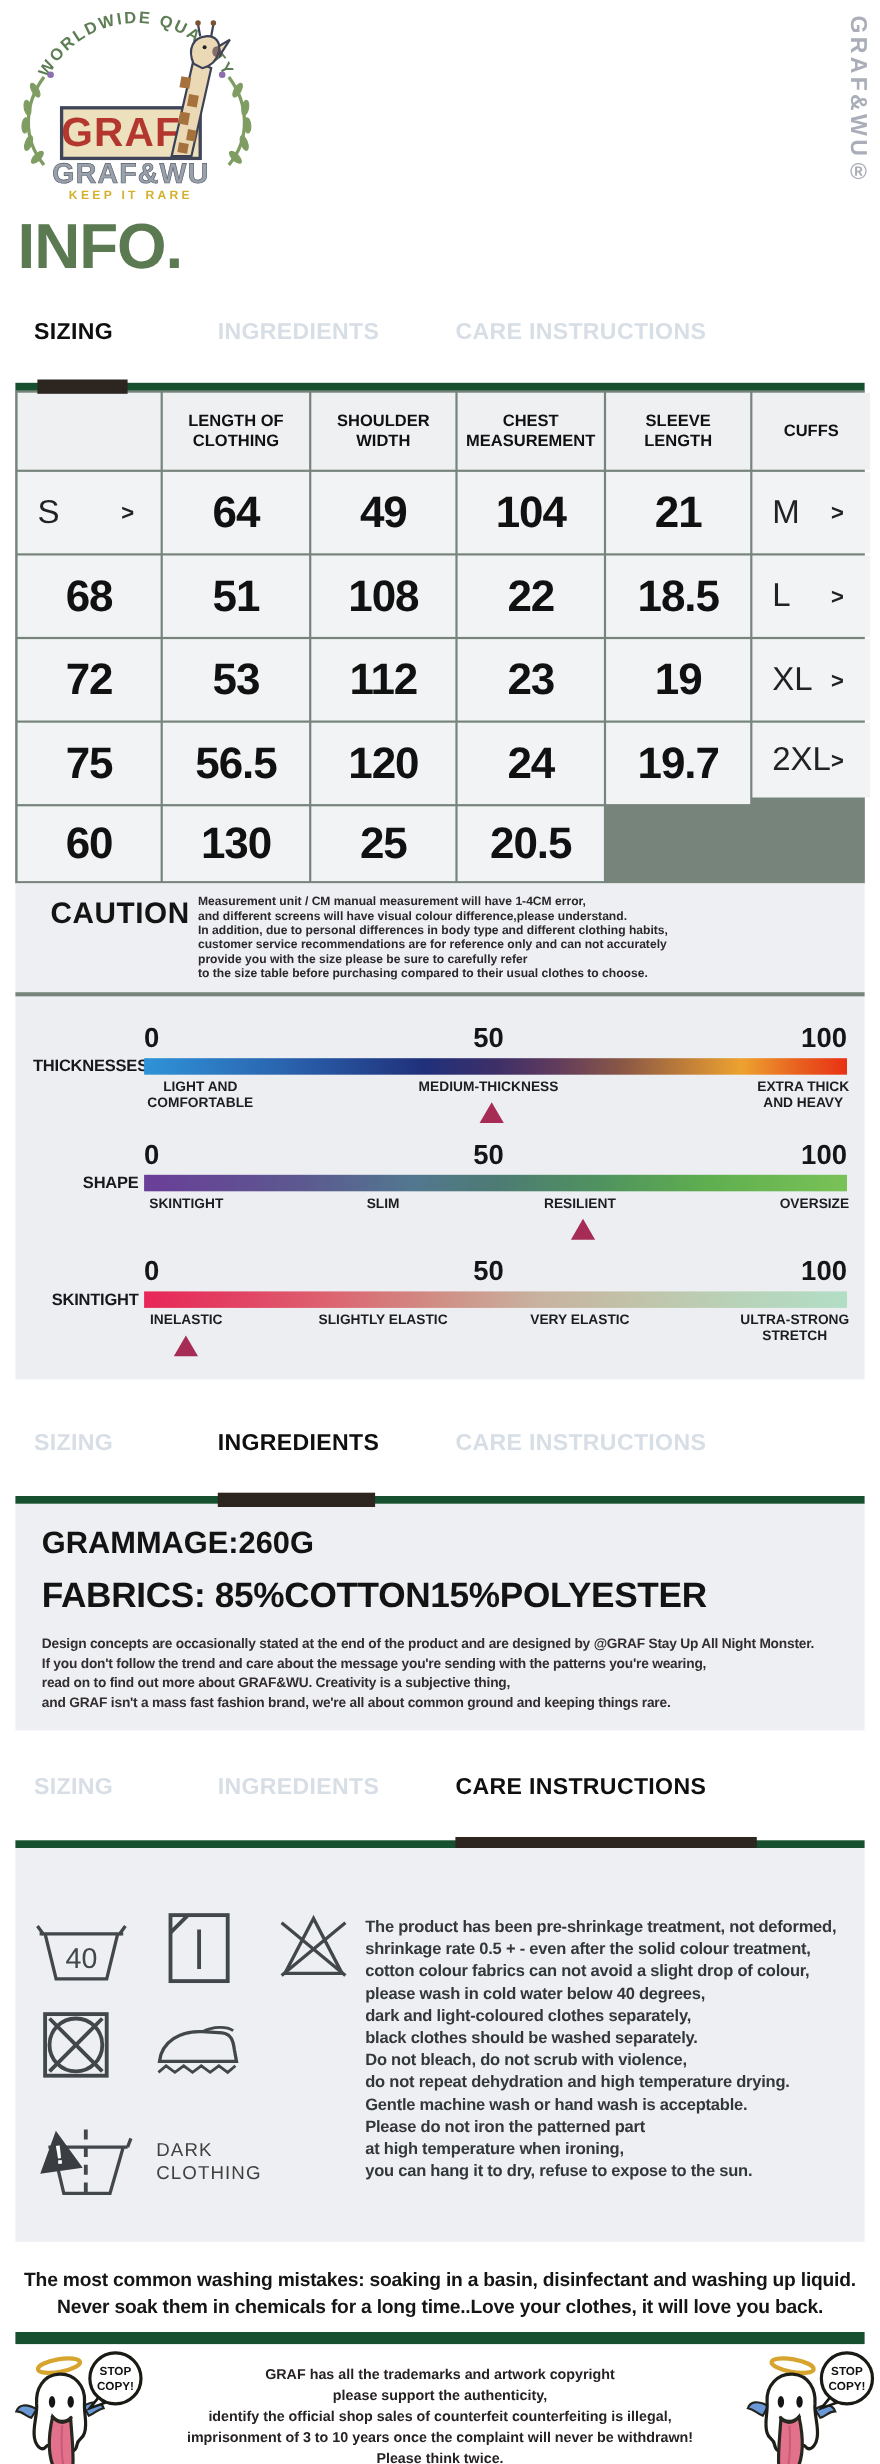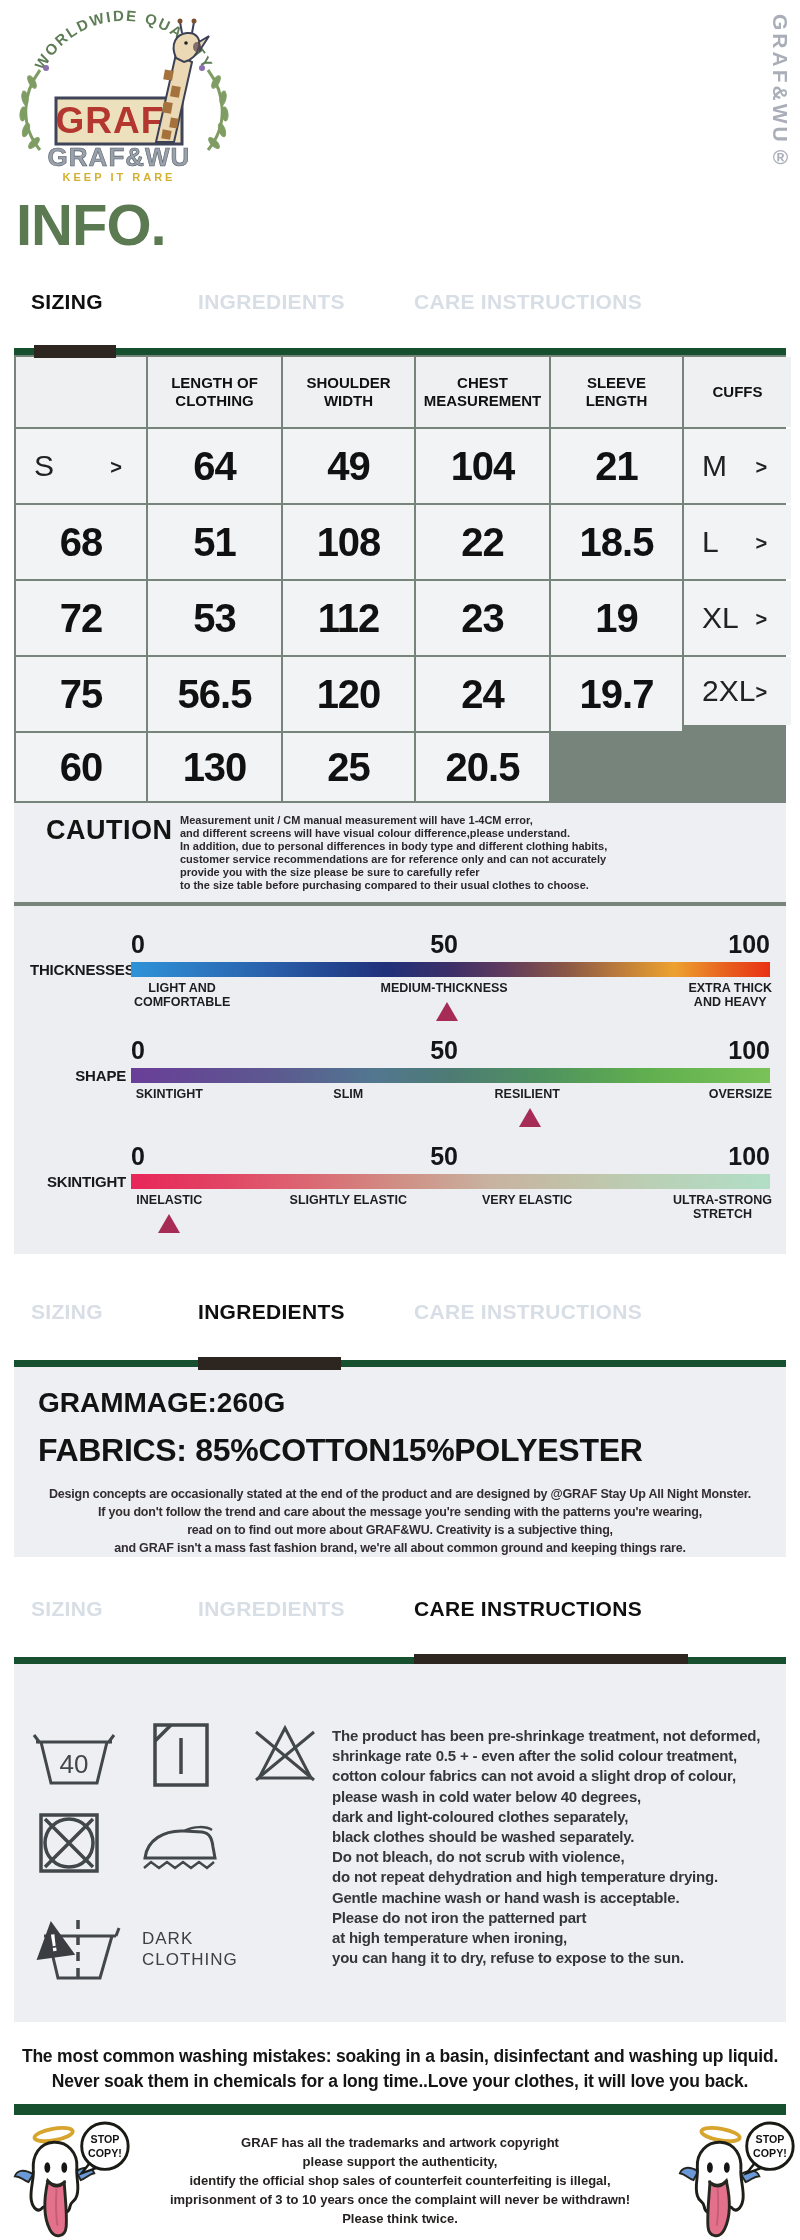--- a/index.html
+++ b/index.html
@@ -66,24 +66,24 @@
   .g1{background:linear-gradient(90deg,#6a3e98 0%,#5c5890 22%,#527790 38%,#4d7b74 50%,#4f9160 64%,#5fae4f 80%,#79c257 100%);}
   .g2{background:linear-gradient(90deg,#e82659 0%,#e23f62 12%,#de5d6e 24%,#d08f85 42%,#c8b2a0 56%,#c1c3a9 70%,#b8d2b8 84%,#b2dec6 100%);}
   .subs{position:relative;margin-top:4px;height:32px;font-size:12.5px;font-weight:700;color:#1b1d1f;}
   .sub{position:absolute;transform:translateX(-50%);text-align:center;white-space:pre-line;line-height:14px;}
   .p6{left:6%;}.p8{left:8%;}.p34{left:34%;}.p50{left:49%;}.p62{left:62%;}
   .pr{right:-2px;left:auto;transform:none;}
   .tri{position:absolute;top:72px;width:0;height:0;transform:translateX(-50%);
     border-left:11px solid transparent;border-right:11px solid transparent;border-bottom:19px solid #a62b55;}
 
   
-  .ing{margin:0 14px;background:#edeff2;padding:20px 24px 0;}
+  .ing{margin:0 14px;background:#edeff2;padding:20px 24px 16px;}
   .ing .g1t{font-size:28px;font-weight:700;color:#131313;}
   .ing .g2t{font-size:32px;font-weight:700;margin-top:13px;color:#131313;letter-spacing:-.3px;}
-  .ing .note{margin-top:16px;text-align:center;font-size:12.5px;font-weight:700;line-height:18px;
+  .ing .note{margin-top:16px;font-size:12.5px;font-weight:700;line-height:18px;
     color:#332d30;white-space:pre-line;letter-spacing:-.2px;}
 
   
   .careP{margin:0 14px;background:#edeff2;position:relative;height:358px;}
   .careP svg{position:absolute;}
   .ic-wash{left:18px;top:64px;}
   .ic-drip{left:138px;top:58px;}
   .ic-nobleach{left:238px;top:58px;}
   .ic-notumble{left:24px;top:148px;}
   .ic-iron{left:126px;top:150px;}

